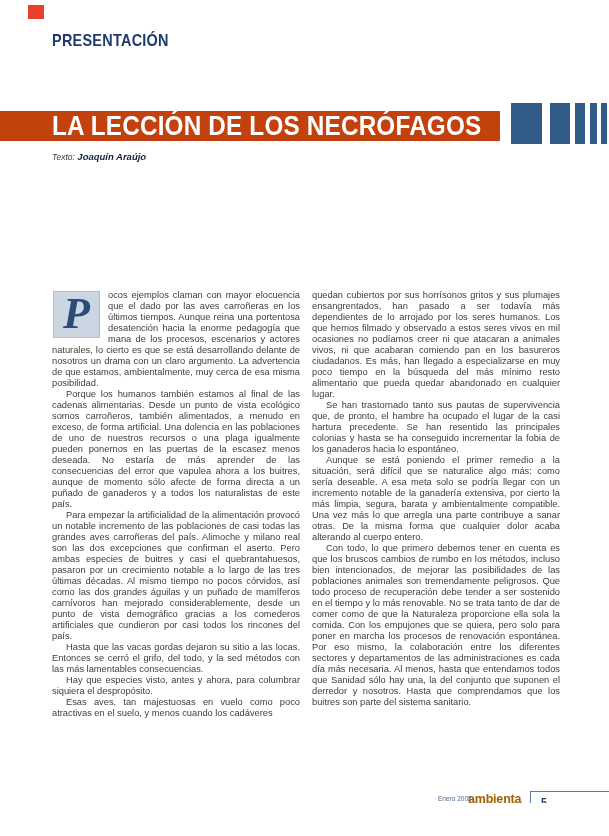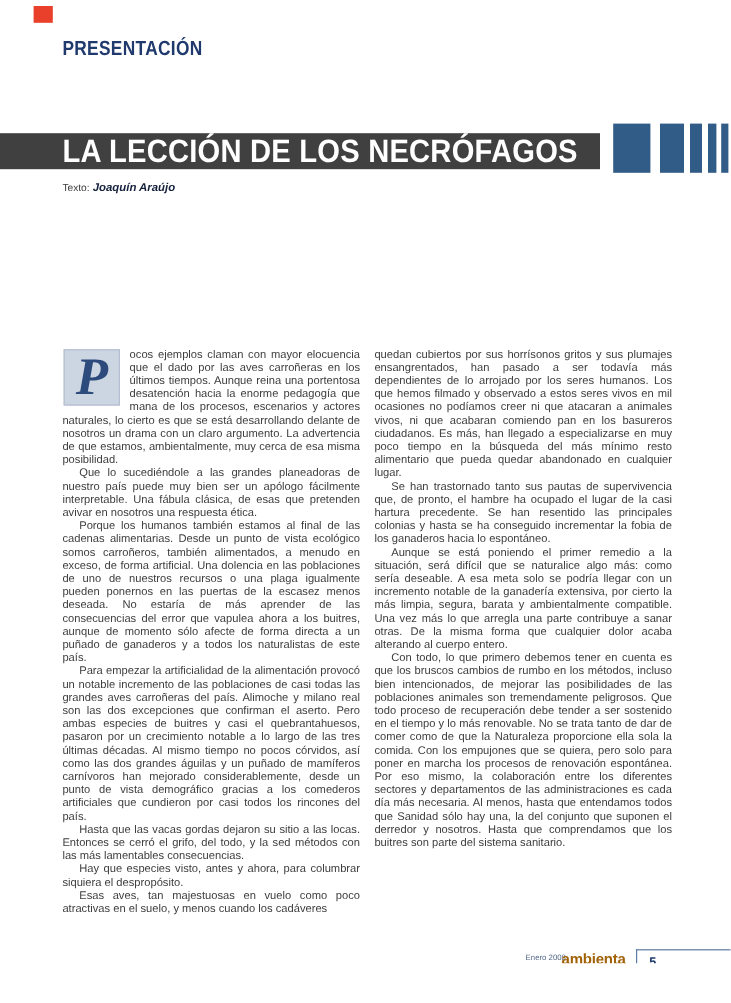--- a/index.html
+++ b/index.html
@@ -6,34 +6,34 @@
   .page{
     position:relative;width:609px;height:803px;background:#ffffff;
     font-family:"Liberation Sans",sans-serif;overflow:hidden;
   }
   .corner-marker{position:absolute;left:28px;top:5px;width:16px;height:14px;background:#e8402a;}
   .section-title{
     position:absolute;left:52px;top:31px;font-size:17px;font-weight:bold;
     color:#203a6e;letter-spacing:.3px;transform:scaleX(.85);transform-origin:left center;
     white-space:nowrap;
   }
-  .banner{position:absolute;left:0;top:111px;width:500px;height:30px;background:#404040;}
+  .banner{position:absolute;left:0;top:111px;width:500px;height:30px;background:#c2410c;}
   .banner-title{
     display:inline-block;margin-left:52px;color:#ffffff;font-weight:bold;
     font-size:27px;line-height:30px;transform:scaleX(.9);transform-origin:left center;
     white-space:nowrap;letter-spacing:.2px;
   }
   .banner-block{position:absolute;top:103px;height:41px;background:#315c88;}
   .bb1{left:511px;width:31px;}
   .bb2{left:550px;width:20px;}
   .bb3{left:575px;width:10px;}
   .bb4{left:590px;width:7px;}
   .bb5{left:601px;width:6px;}
   .byline{position:absolute;left:52px;top:151px;font-size:9px;color:#2a2a2a;white-space:nowrap;}
-  .byline .label{font-size:8.5px;color:#3c3c3c;}
+  .byline .label{font-style:italic;font-size:8.5px;color:#3c3c3c;}
   .byline .author{font-weight:bold;font-size:9.5px;color:#14203c;font-style:italic;}
   .columns{
     position:absolute;left:52px;top:290px;width:508px;display:flex;gap:12px;
   }
   .col{width:248px;font-size:9.3px;line-height:11px;text-align:justify;color:#3d3d3d;}
   .col p{margin:0;text-indent:14px;hyphens:auto;}
   .col p.no-indent{text-indent:0;}
   .dropcap{
     float:left;width:47px;height:47px;margin:1px 8px 1px 1px;
     background:#ccd5e2;border:1px solid #b3bfd0;box-sizing:border-box;
@@ -74,21 +74,20 @@
   <div class="banner-block bb5"></div>
 
   <div class="byline">
     <span class="label">Texto:</span>
     <span class="author">Joaquín Araújo</span>
   </div>
 
   <div class="columns">
     <div class="col">
       <p class="no-indent"><span class="dropcap">P</span><span>ocos ejemplos claman con mayor elocuencia que el dado por las aves carroñeras en los últimos tiempos. Aunque reina una portentosa desatención hacia la enorme pedagogía que mana de los procesos, escenarios y actores naturales, lo cierto es que se está desarrollando delante de nosotros un drama con un claro argumento. La advertencia de que estamos, ambientalmente, muy cerca de esa misma posibilidad.</span></p>
-      <p>Que lo sucediéndole a las grandes planeadoras de nuestro país puede muy bien ser un apólogo fácilmente interpretable. Una fábula clásica, de esas que pretenden avivar en nosotros una respuesta ética.</p>
       <p>Porque los humanos también estamos al final de las cadenas alimentarias. Desde un punto de vista ecológico somos carroñeros, también alimentados, a menudo en exceso, de forma artificial. Una dolencia en las poblaciones de uno de nuestros recursos o una plaga igualmente pueden ponernos en las puertas de la escasez menos deseada. No estaría de más aprender de las consecuencias del error que vapulea ahora a los buitres, aunque de momento sólo afecte de forma directa a un puñado de ganaderos y a todos los naturalistas de este país.</p>
       <p>Para empezar la artificialidad de la alimentación provocó un notable incremento de las poblaciones de casi todas las grandes aves carroñeras del país. Alimoche y milano real son las dos excepciones que confirman el aserto. Pero ambas especies de buitres y casi el quebrantahuesos, pasaron por un crecimiento notable a lo largo de las tres últimas décadas. Al mismo tiempo no pocos córvidos, así como las dos grandes águilas y un puñado de mamíferos carnívoros han mejorado considerablemente, desde un punto de vista demográfico gracias a los comederos artificiales que cundieron por casi todos los rincones del país.</p>
       <p>Hasta que las vacas gordas dejaron su sitio a las locas. Entonces se cerró el grifo, del todo, y la sed métodos con las más lamentables consecuencias.</p>
       <p>Hay que especies visto, antes y ahora, para columbrar siquiera el despropósito.</p>
       <p>Esas aves, tan majestuosas en vuelo como poco atractivas en el suelo, y menos cuando los cadáveres</p>
     </div>
     <div class="col">
       <p class="no-indent">quedan cubiertos por sus horrísonos gritos y sus plumajes ensangrentados, han pasado a ser todavía más dependientes de lo arrojado por los seres humanos. Los que hemos filmado y observado a estos seres vivos en mil ocasiones no podíamos creer ni que atacaran a animales vivos, ni que acabaran comiendo pan en los basureros ciudadanos. Es más, han llegado a especializarse en muy poco tiempo en la búsqueda del más mínimo resto alimentario que pueda quedar abandonado en cualquier lugar.</p>
       <p>Se han trastornado tanto sus pautas de supervivencia que, de pronto, el hambre ha ocupado el lugar de la casi hartura precedente. Se han resentido las principales colonias y hasta se ha conseguido incrementar la fobia de los ganaderos hacia lo espontáneo.</p>
       <p>Aunque se está poniendo el primer remedio a la situación, será difícil que se naturalice algo más: como sería deseable. A esa meta solo se podría llegar con un incremento notable de la ganadería extensiva, por cierto la más limpia, segura, barata y ambientalmente compatible. Una vez más lo que arregla una parte contribuye a sanar otras. De la misma forma que cualquier dolor acaba alterando al cuerpo entero.</p>

